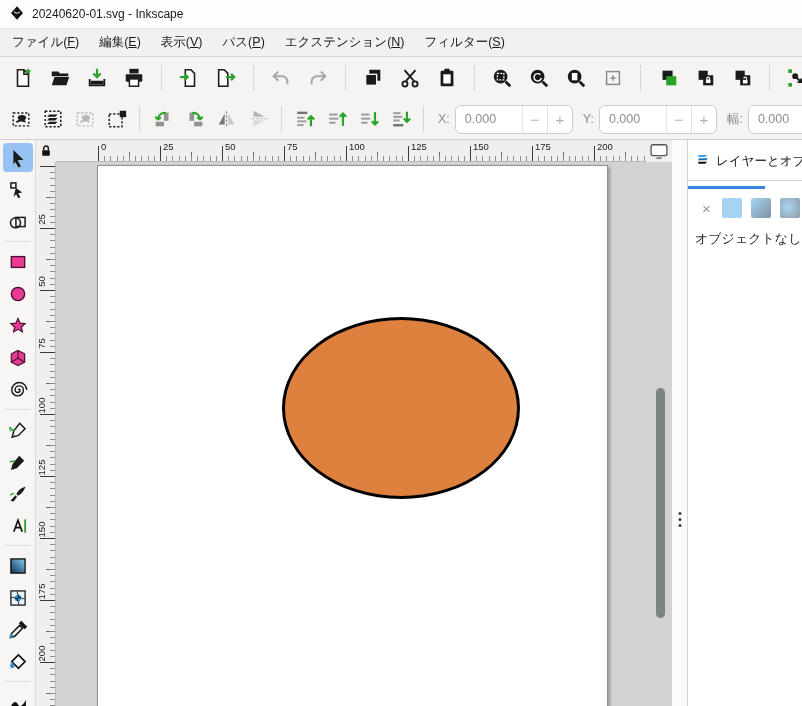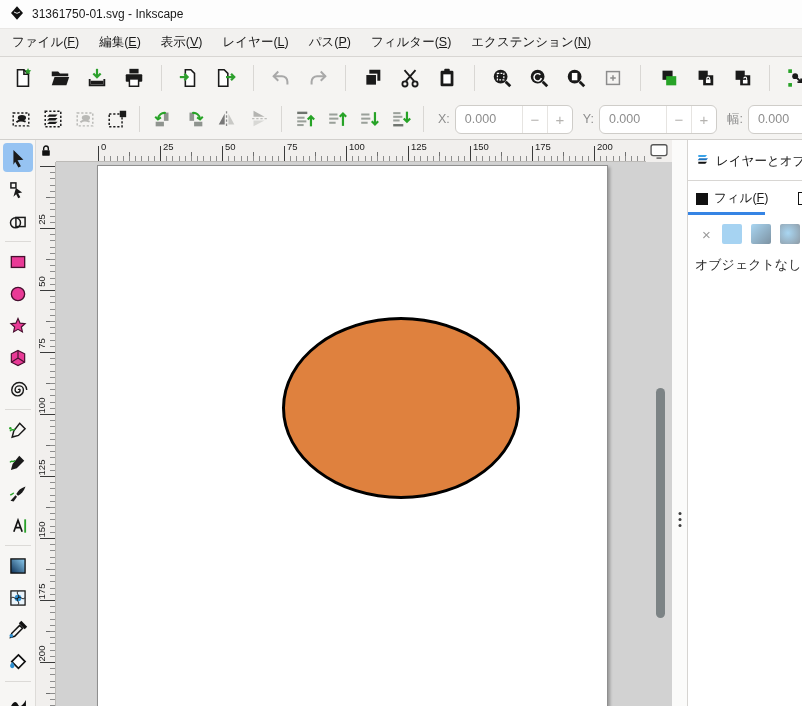--- a/index.html
+++ b/index.html
@@ -76,31 +76,30 @@
   u { text-decoration: underline; }
 </style>
 </head>
 <body>
 
 <div class="titlebar">
   <span id="app-logo"><svg width="16" height="16" viewBox="0 0 24 24" aria-hidden="true">
         <path d="M12 2l9 10-9 10L3 12z" fill="#111"></path>
         <path d="M7.5 10.5l4.5 2 4.5-2" stroke="#fff" stroke-width="1.4" fill="none"></path>
       </svg></span>
-  <span>31361750-01.svg - Inkscape</span>
+  <span>20240620-01.svg - Inkscape</span>
 </div>
 
 <div class="menubar" id="menubar">
     <span class="menu-item">ファイル(<u>F</u>)</span>
     <span class="menu-item">編集(<u>E</u>)</span>
     <span class="menu-item">表示(<u>V</u>)</span>
-    <span class="menu-item">レイヤー(<u>L</u>)</span>
     <span class="menu-item">パス(<u>P</u>)</span>
+    <span class="menu-item">エクステンション(<u>N</u>)</span>
     <span class="menu-item">フィルター(<u>S</u>)</span>
-    <span class="menu-item">エクステンション(<u>N</u>)</span>
   </div>
 
 <div class="toolbar tb1" id="toolbar-main">
     <span class="tbtn">
       <svg width="22" height="22" viewBox="0 0 24 24" aria-hidden="true">
         <path d="M6 3h7l5 5v13H6z" fill="#fff" stroke="#1a1a1a" stroke-width="1.7"></path>
         <path d="M13 3v5h5" fill="none" stroke="#1a1a1a" stroke-width="1.7"></path>
         <path d="M17.5 1l1 2.3 2.5.4-1.8 1.8.4 2.5-2.1-1.2-2.3 1.2.5-2.5L14 3.7l2.4-.4z" fill="#2da02d"></path>
       </svg>
     </span>
@@ -550,25 +549,20 @@
   <div class="panel">
     <div class="panel-header">
       <span id="layers-icon"><svg width="16" height="16" viewBox="0 0 24 24" aria-hidden="true">
             <path d="M5 4.5h13l-2.5 3H5z" fill="#3aa3e8"></path>
             <path d="M6.5 9.5h13L17 12.5H4z" fill="#1f74c0"></path>
             <path d="M5 14.5h13l-2.5 3H5z" fill="#111"></path>
           </svg></span>
       <span>レイヤーとオブジェ</span>
     </div>
     <div class="panel-div"></div>
-    <div class="tabrow">
-      <span class="fillsq"></span>
-      <span id="fill-tab-label">フィル(<u>F</u>)</span>
-      <span class="strokesq"></span>
-    </div>
     <div class="tab-underline"></div>
     <div class="swatchrow" id="swatchrow">
         <span class="sw-none">×</span>
         <span class="sw" style="background: rgb(166, 211, 242);"></span>
         <span class="sw" style="background: linear-gradient(135deg, rgb(169, 214, 242), rgb(125, 146, 162));"></span>
         <span class="sw" style="background: radial-gradient(circle at 40% 45%, rgb(169, 214, 242), rgb(142, 154, 164));"></span>
       </div>
     <div class="panel-status">オブジェクトなし</div>
   </div>
 </div>

